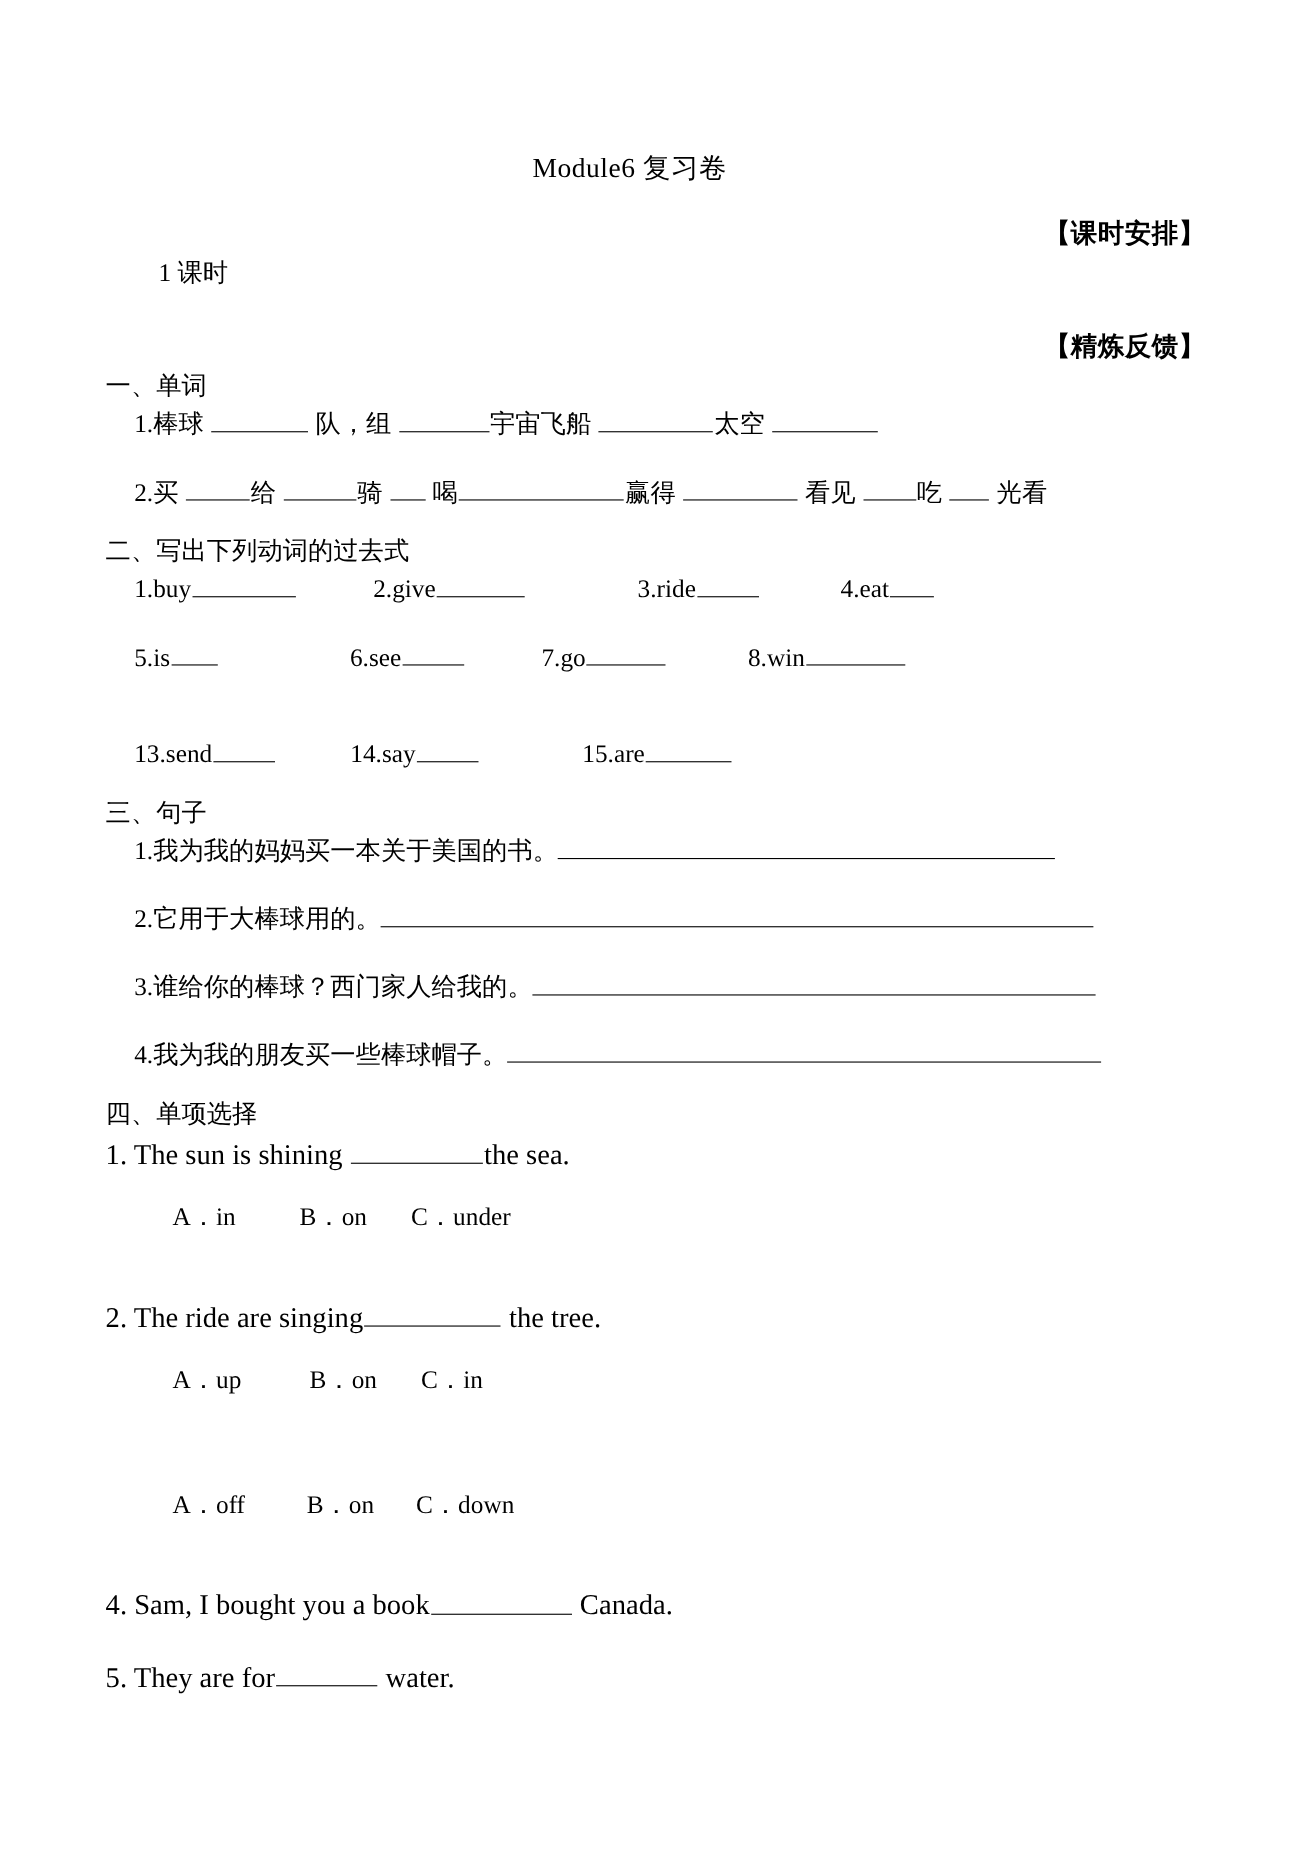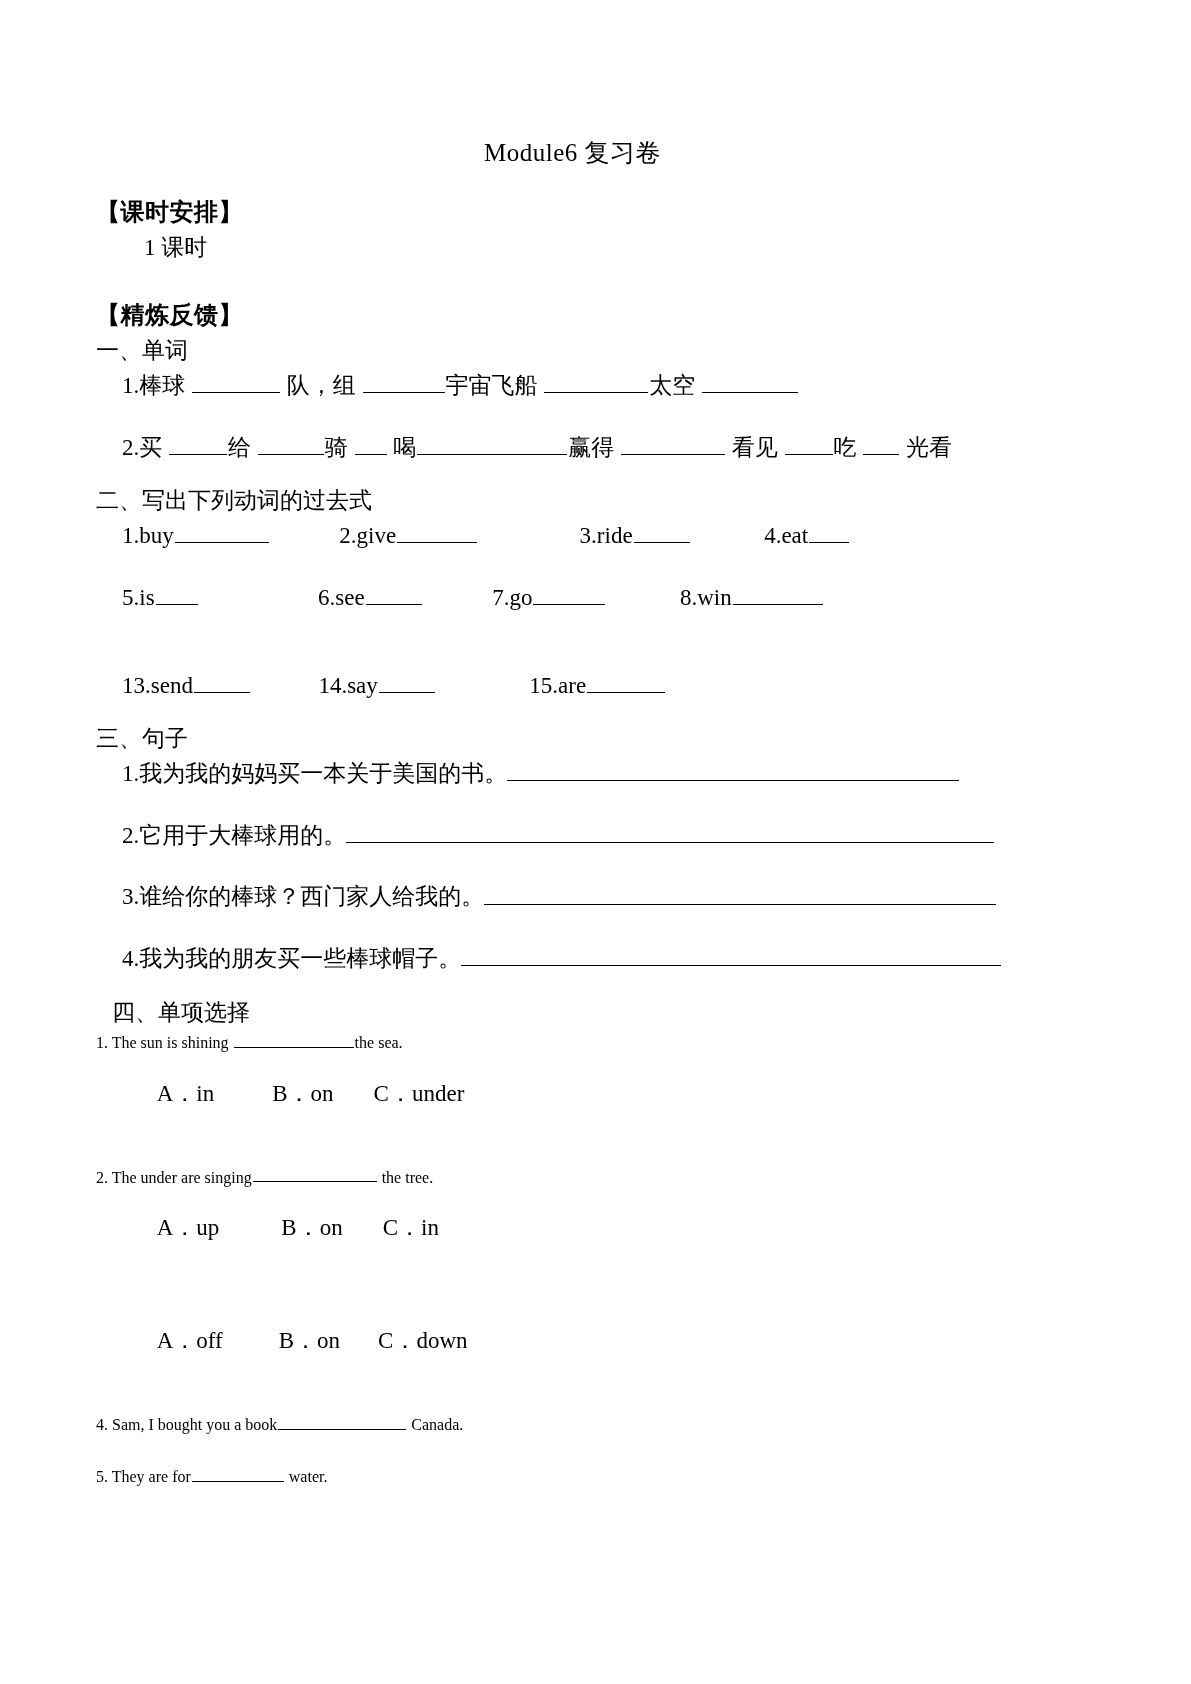--- a/index.html
+++ b/index.html
@@ -36,20 +36,21 @@
     left: 96px;
     top: 196px;
     width: 1000px;
   }
   .hd {
     font-weight: bold;
     font-size: 24px;
     font-family: "DejaVu Sans", "Liberation Sans", sans-serif;
     margin: 0 0 4px 0;
     letter-spacing: 0.5px;
+    text-align: right;
   }
   .sub-indent {
     font-size: 23px;
     margin: 0 0 0 48px;
     padding-bottom: 2px;
   }
   .gap-lg { height: 34px; }
   .gap-md { height: 20px; }
   .sec-head {
     font-size: 23px;
@@ -69,21 +70,21 @@
     height: 1.05em;
     margin: 0 1px;
   }
   .ul-long {
     display: inline-block;
     border-bottom: 1.5px solid #000;
     vertical-align: baseline;
     height: 1.05em;
   }
   .mc-q {
-    font-size: 16px;
+    font-size: 26px;
     margin: 0;
     white-space: nowrap;
   }
   .mc-opts {
     font-size: 23px;
     margin: 0 0 0 16px;
     white-space: pre;
   }
   .mc-block { margin-bottom: 30px; }
   .sp-w { display: inline-block; }
@@ -190,36 +191,36 @@
     </div>
 
     <div class="row-gap"></div>
 
     <div class="row">
       <span>4.</span><span>我为我的朋友买一些棒球帽子。</span><span class="ul-long" style="width:540px"></span>
     </div>
 
     <div class="gap-md"></div>
 
-    <div class="sec-head flush" style="margin-left:16px">四、单项选择</div>
+    <div class="sec-head flush" style="margin-left:0">四、单项选择</div>
 
     <div class="mc-block">
       <div class="mc-q">
         <span>1.</span>
         <span>The sun is shining </span><span class="ul" style="width:120px"></span><span>the sea.</span>
       </div>
       <div class="mc-opts">
         <span>A．in</span><span class="sp-w" style="width:58px"></span><span>B．on</span><span class="sp-w" style="width:40px"></span><span>C．under</span>
       </div>
     </div>
 
     <div class="mc-block">
       <div class="mc-q">
         <span>2.</span>
-        <span>The under are singing</span><span class="ul" style="width:124px"></span><span> the tree.</span>
+        <span>The ride are singing</span><span class="ul" style="width:124px"></span><span> the tree.</span>
       </div>
       <div class="mc-opts">
         <span>A．up</span><span class="sp-w" style="width:62px"></span><span>B．on</span><span class="sp-w" style="width:40px"></span><span>C．in</span>
       </div>
     </div>
 
     <div class="mc-block">
       <div class="mc-opts">
         <span>A．off</span><span class="sp-w" style="width:56px"></span><span>B．on</span><span class="sp-w" style="width:38px"></span><span>C．down</span>
       </div>

